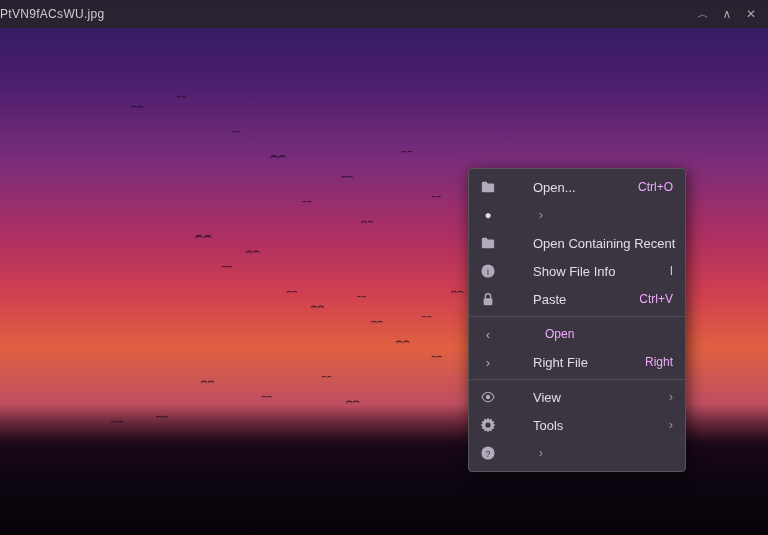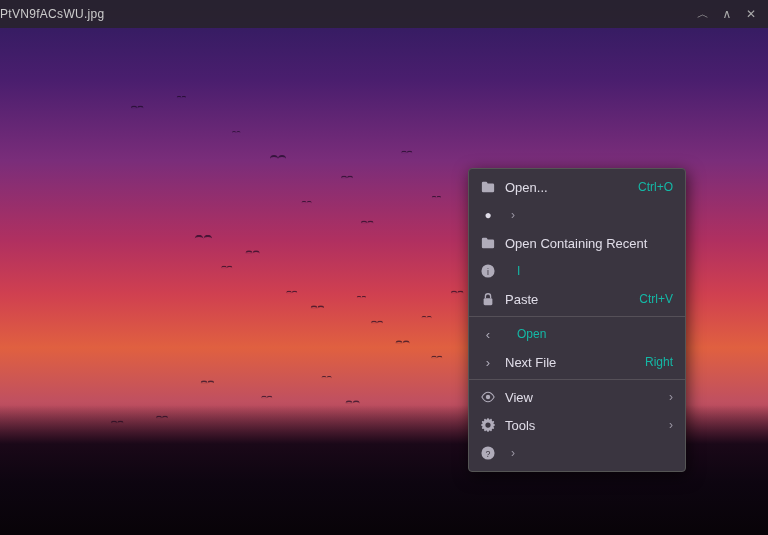--- a/index.html
+++ b/index.html
@@ -111,40 +111,41 @@
     }
 
     .menu-item {
       display: flex;
       align-items: center;
       padding: 5px 12px 5px 10px;
       cursor: pointer;
       color: #e0dde8;
       font-size: 13px;
       position: relative;
+      gap: 28px;
     }
 
     .menu-item .icon {
       width: 18px;
       height: 18px;
       margin-right: 8px;
       display: flex;
       align-items: center;
       justify-content: center;
       font-size: 12px;
       flex-shrink: 0;
     }
 
     .menu-item .label {
       flex: 1;
       white-space: nowrap;
     }
 
     .menu-item .shortcut {
-      color: #14b8a6;
+      color: #f0abfc;
       font-size: 12px;
       margin-left: 12px;
     }
 
     .menu-item .arrow {
       color: #9a96a4;
       font-size: 12px;
       margin-left: 6px;
     }
 
@@ -258,20 +259,21 @@
     <span class="label">Open Containing Recent</span>
   </div>
 
   <div class="menu-item">
     <span class="icon">
       <svg viewBox="0 0 16 16">
           <circle cx="8" cy="8" r="7.5"></circle>
           <text x="8" y="12" text-anchor="middle" font-size="10" fill="#3a3540">i</text>
         </svg>
     </span>
+    <span class="label">Show File Info</span>
     <span class="shortcut">I</span>
   </div>
 
   <div class="menu-item">
     <span class="icon">
       <svg viewBox="0 0 16 16">
           <rect x="3" y="7" width="10" height="8" rx="1.5"></rect>
           <path d="M5 7V5a3 3 0 0 1 6 0v2" fill="none" stroke="#b0acba" stroke-width="1.5"></path>
         </svg>
     </span>
@@ -281,21 +283,21 @@
 
   <div class="menu-separator"></div>
 
   <div class="menu-item">
     <span class="icon" style="font-size:13px; color:#b0acba;">‹</span>
     <span class="shortcut">Open</span>
   </div>
 
   <div class="menu-item">
     <span class="icon" style="font-size:13px; color:#b0acba;">›</span>
-    <span class="label">Next File</span>
+    <span class="label">Right File</span>
     <span class="shortcut">Right</span>
   </div>
 
   <div class="menu-separator"></div>
 
   <div class="menu-item">
     <span class="icon">
       <svg viewBox="0 0 16 16">
           <circle cx="8" cy="8" r="2.5"></circle>
           <path d="M15 8s-3-5.5-7-5.5S1 8 1 8s3 5.5 7 5.5S15 8 15 8z" fill="none" stroke="#b0acba" stroke-width="1.2"></path>

